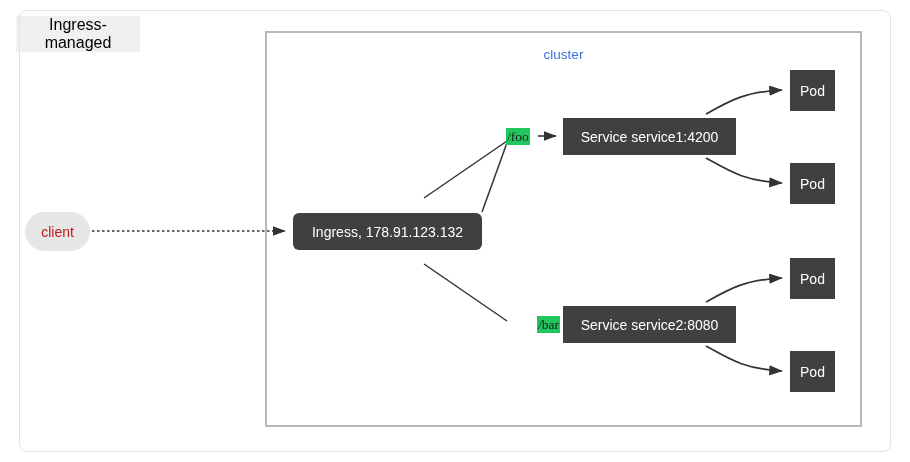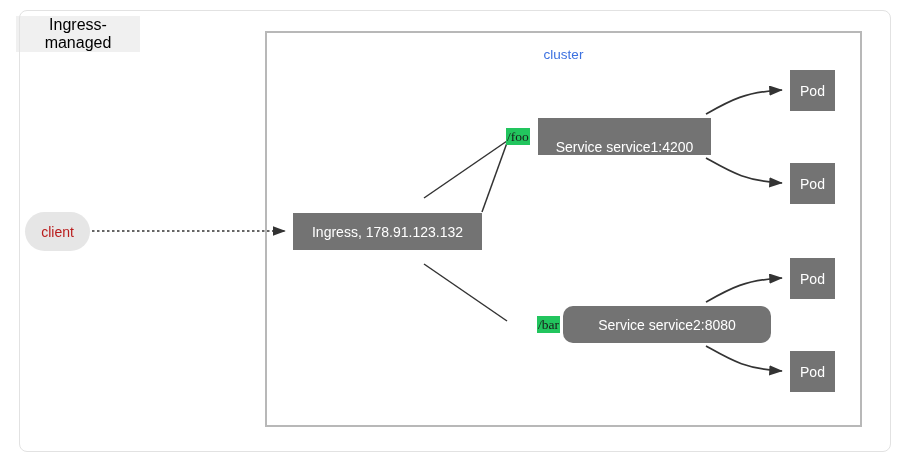--- a/index.html
+++ b/index.html
@@ -48,48 +48,47 @@
     text-align: center;
     font-size: 13.5px;
     color: #3c71e0;
     line-height: 20px;
     white-space: nowrap;
     margin-top: 9px;
   }
   
   .node-blue {
     position: absolute;
-    background: #737373;
+    background: #404040;
     color: #ffffff;
     font-size: 14px;
     display: flex;
     align-items: center;
     justify-content: center;
     box-sizing: border-box;
     white-space: nowrap;
   }
   #ingress-node {
     left: 293px;
     top: 213px;
     width: 189px;
     height: 37px;
+    border-radius: 6px;
   }
   #service1-node {
-    left: 538px;
+    left: 563px;
     top: 118px;
     width: 173px;
     height: 37px;
-    align-items: flex-end;
   }
   #service2-node {
     left: 563px;
     top: 306px;
-    width: 208px;
+    width: 173px;
     height: 37px;
-    border-radius: 10px;
   }
   .pod-node {
     width: 45px;
     height: 41px;
     font-size: 14px;
   }
   #pod-1 { left: 790px; top: 70px; }
   #pod-2 { left: 790px; top: 163px; }
   #pod-3 { left: 790px; top: 258px; }
   #pod-4 { left: 790px; top: 351px; }

